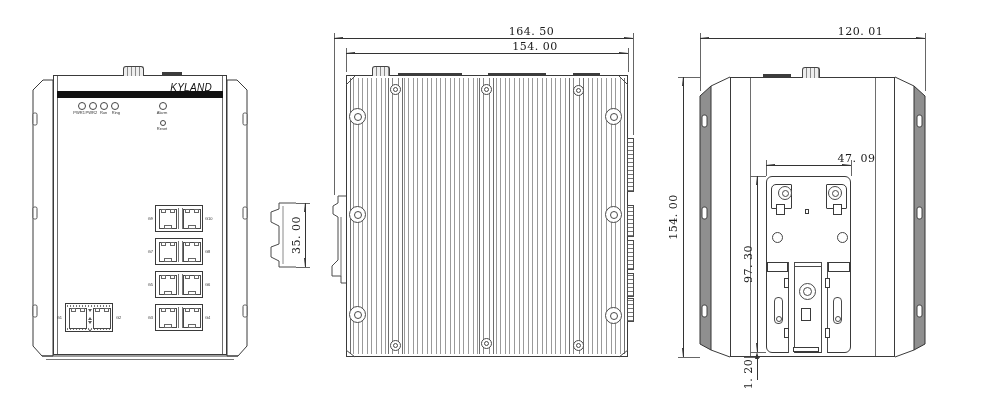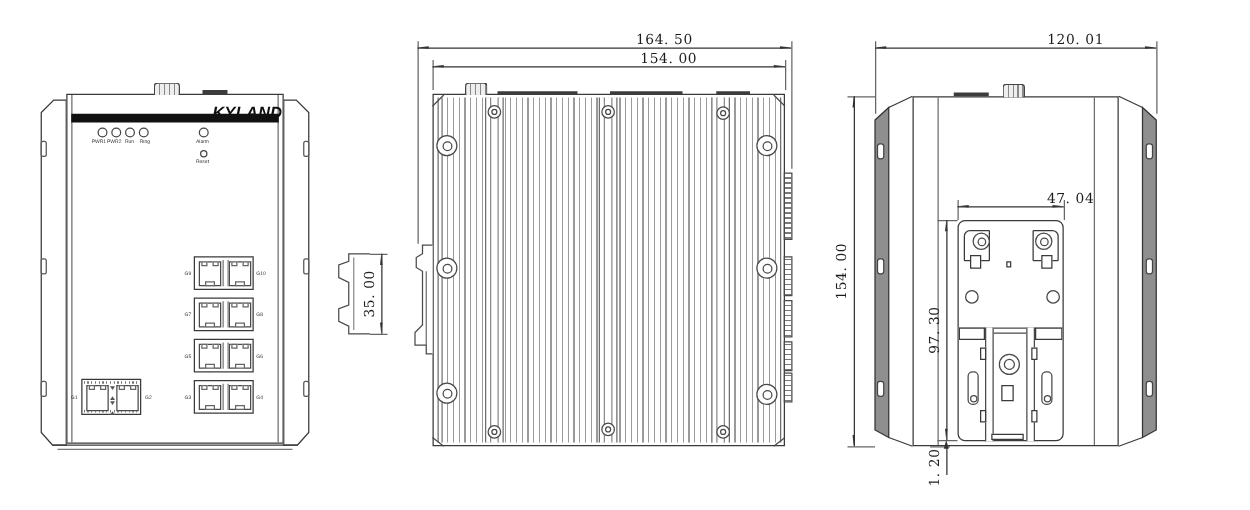--- a/index.html
+++ b/index.html
@@ -41,21 +41,21 @@
     background:repeating-linear-gradient(90deg,#eee 0 3px,#888 3px 4px);}
   .tstrip{position:absolute;background:#3c3c3c;}
   .tri-dn{width:0;height:0;border:2px solid transparent;border-top:3px solid #555;}
   .tri-up{width:0;height:0;border:2px solid transparent;border-bottom:3px solid #555;}
   .comb{position:absolute;border:1px solid #4a4a4a;box-sizing:border-box;
     background:repeating-linear-gradient(0deg,#777 0 1px,#fff 1px 4px);}
   .tick{position:absolute;height:2px;background:repeating-linear-gradient(90deg,#777 0 1px,transparent 1px 3px);}
   .oval{position:absolute;border:1px solid #4a4a4a;border-radius:4px;background:#fff;}
   .oval i{position:absolute;bottom:1px;left:50%;transform:translateX(-50%);width:4px;height:4px;border:1px solid #4a4a4a;border-radius:50%;}
   .rail{position:absolute;border-left:1px solid #4a4a4a;border-right:1px solid #4a4a4a;background:#fff;}
-  .brand{position:absolute;font-style:italic;font-weight:bold;font-size:13px;letter-spacing:.3px;color:#101010;}
+  .brand{position:absolute;font-style:italic;font-weight:normal;font-size:10px;letter-spacing:.3px;color:#101010;}
   .arr-up{position:absolute;width:0;height:0;border:2px solid transparent;border-bottom:7px solid #333;}
 </style>
 </head>
 <body>
 
 <div class="canvas">
 
   <div class="abs" style="left:0;top:0;width:260px;height:408px;">
 
     <svg class="abs" style="left:0;top:0;" width="260" height="408" viewBox="0 0 260 408">
@@ -322,21 +322,21 @@
     <div class="dimh" style="left:700px;top:38px;width:225px;">
       <span class="dlbl">120. 01</span>
     </div>
     <div class="ext" style="left:678px;top:77px;width:22px;height:1px;"></div>
     <div class="ext" style="left:678px;top:357px;width:22px;height:1px;"></div>
     <div class="dimv" style="left:683px;top:77px;height:280px;"></div>
     <div class="vlbl" style="left:673px;top:217px;">154. 00</div>
     <div class="ext" style="left:766px;top:160px;width:1px;height:16px;"></div>
     <div class="ext" style="left:851px;top:160px;width:1px;height:16px;"></div>
     <div class="dimh" style="left:766px;top:165px;width:85px;">
-      <span class="dlbl">47. 04</span>
+      <span class="dlbl">47. 09</span>
     </div>
     <div class="ext" style="left:750px;top:176px;width:16px;height:1px;"></div>
     <div class="ext" style="left:750px;top:352px;width:16px;height:1px;"></div>
     <div class="dimv" style="left:757px;top:176px;height:176px;"></div>
     <div class="vlbl" style="left:748px;top:264px;">97. 30</div>
 
     <div class="ext" style="left:744px;top:357px;width:16px;height:1px;"></div>
     <div class="arr-up" style="left:754.5px;top:350px;"></div>
     <div class="ext" style="left:757px;top:358px;width:1px;height:22px;background:#333;"></div>
     <div class="vlbl" style="left:748px;top:374px;">1. 20</div>

